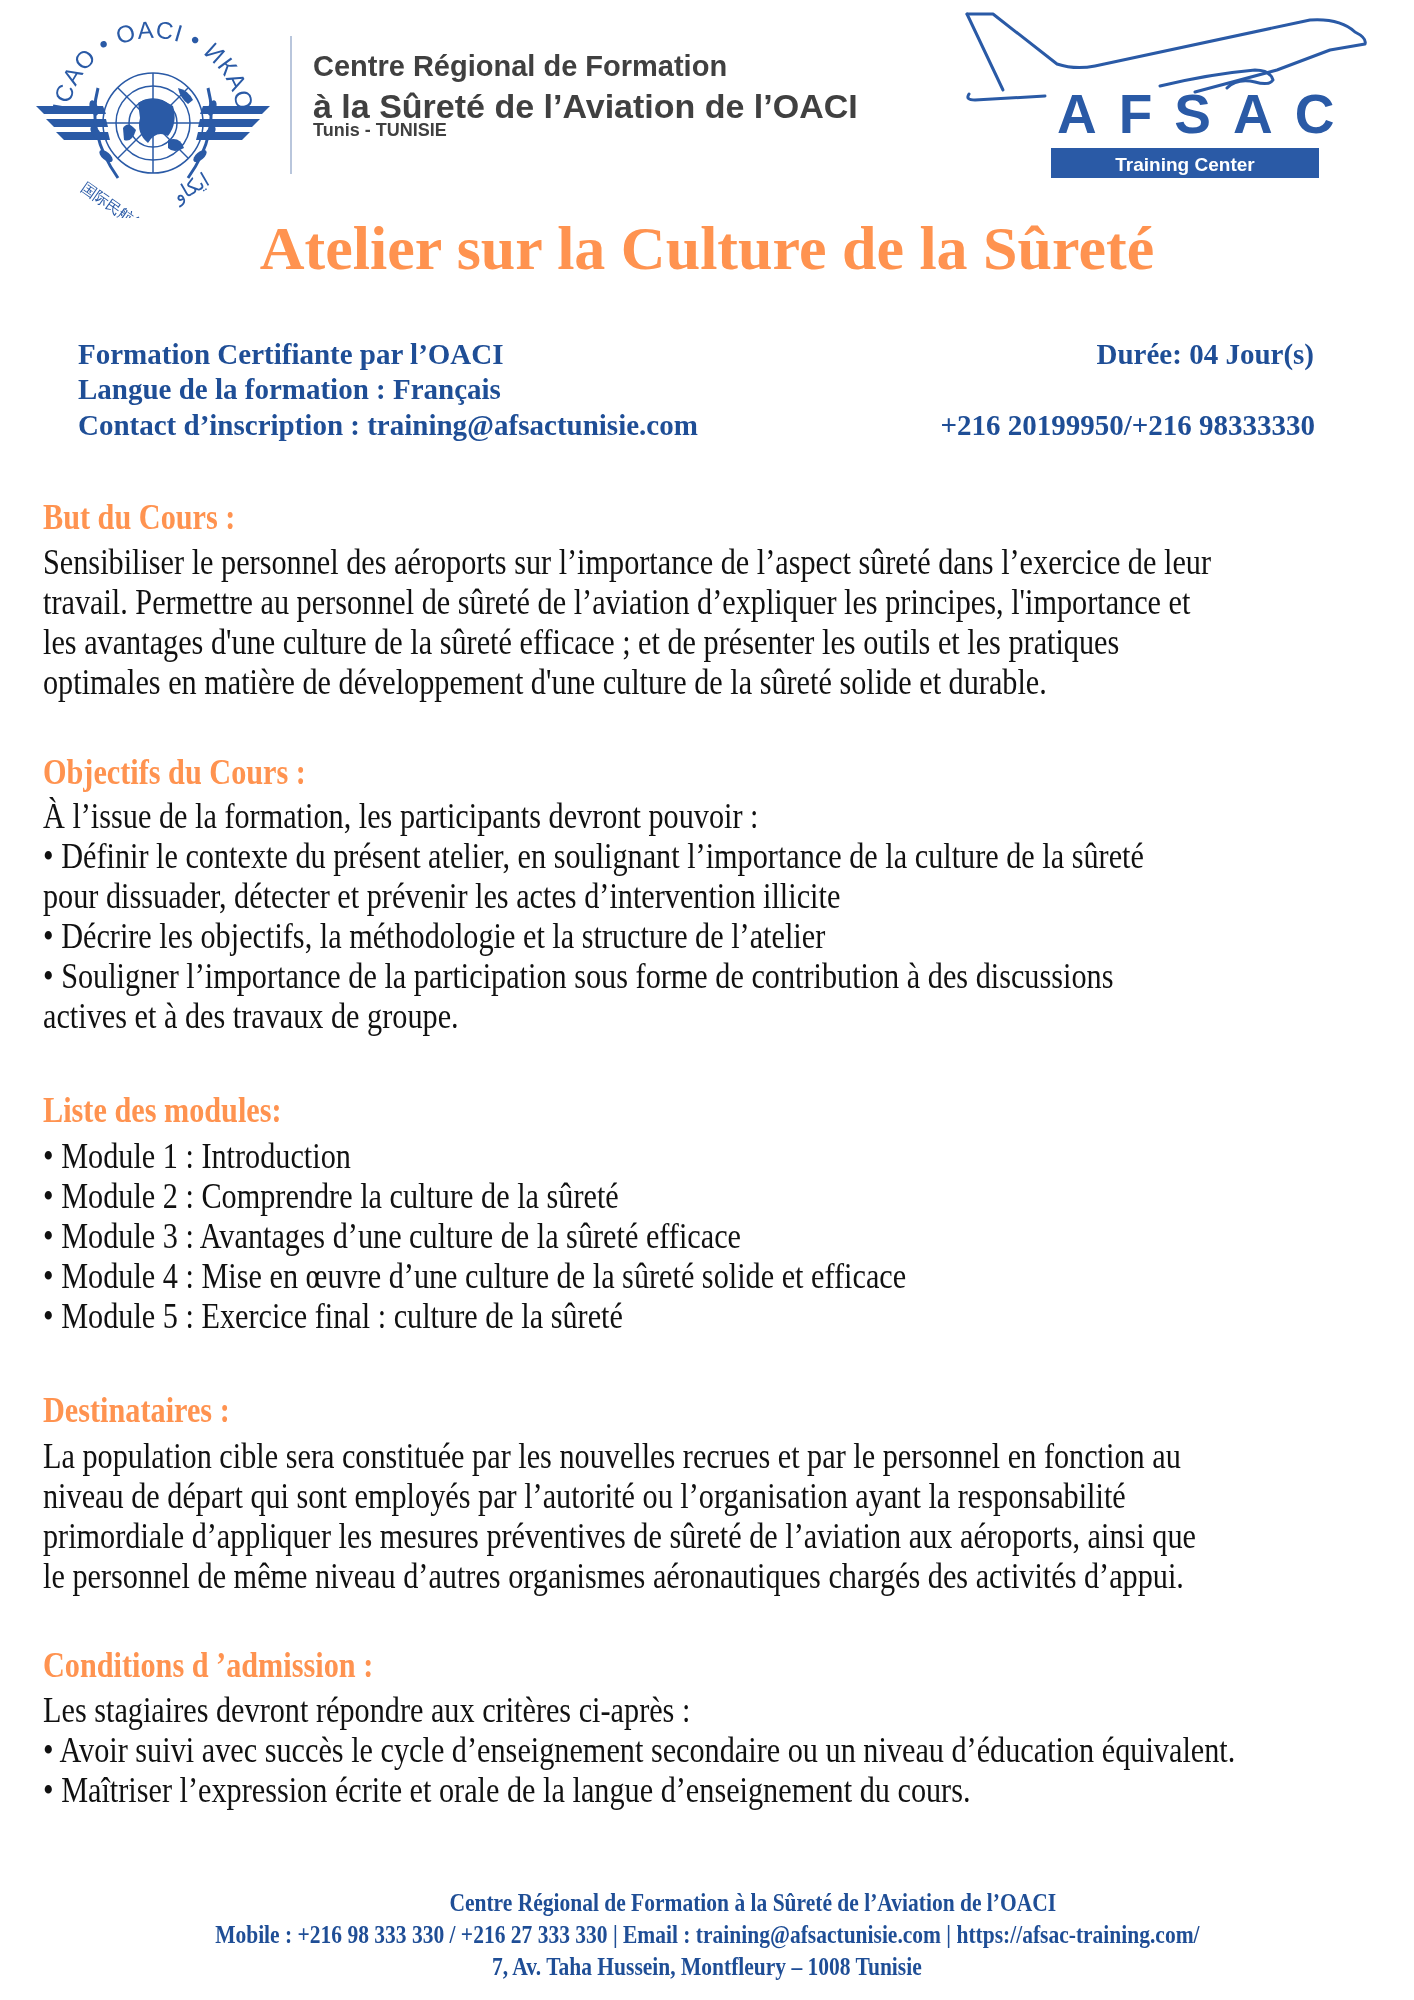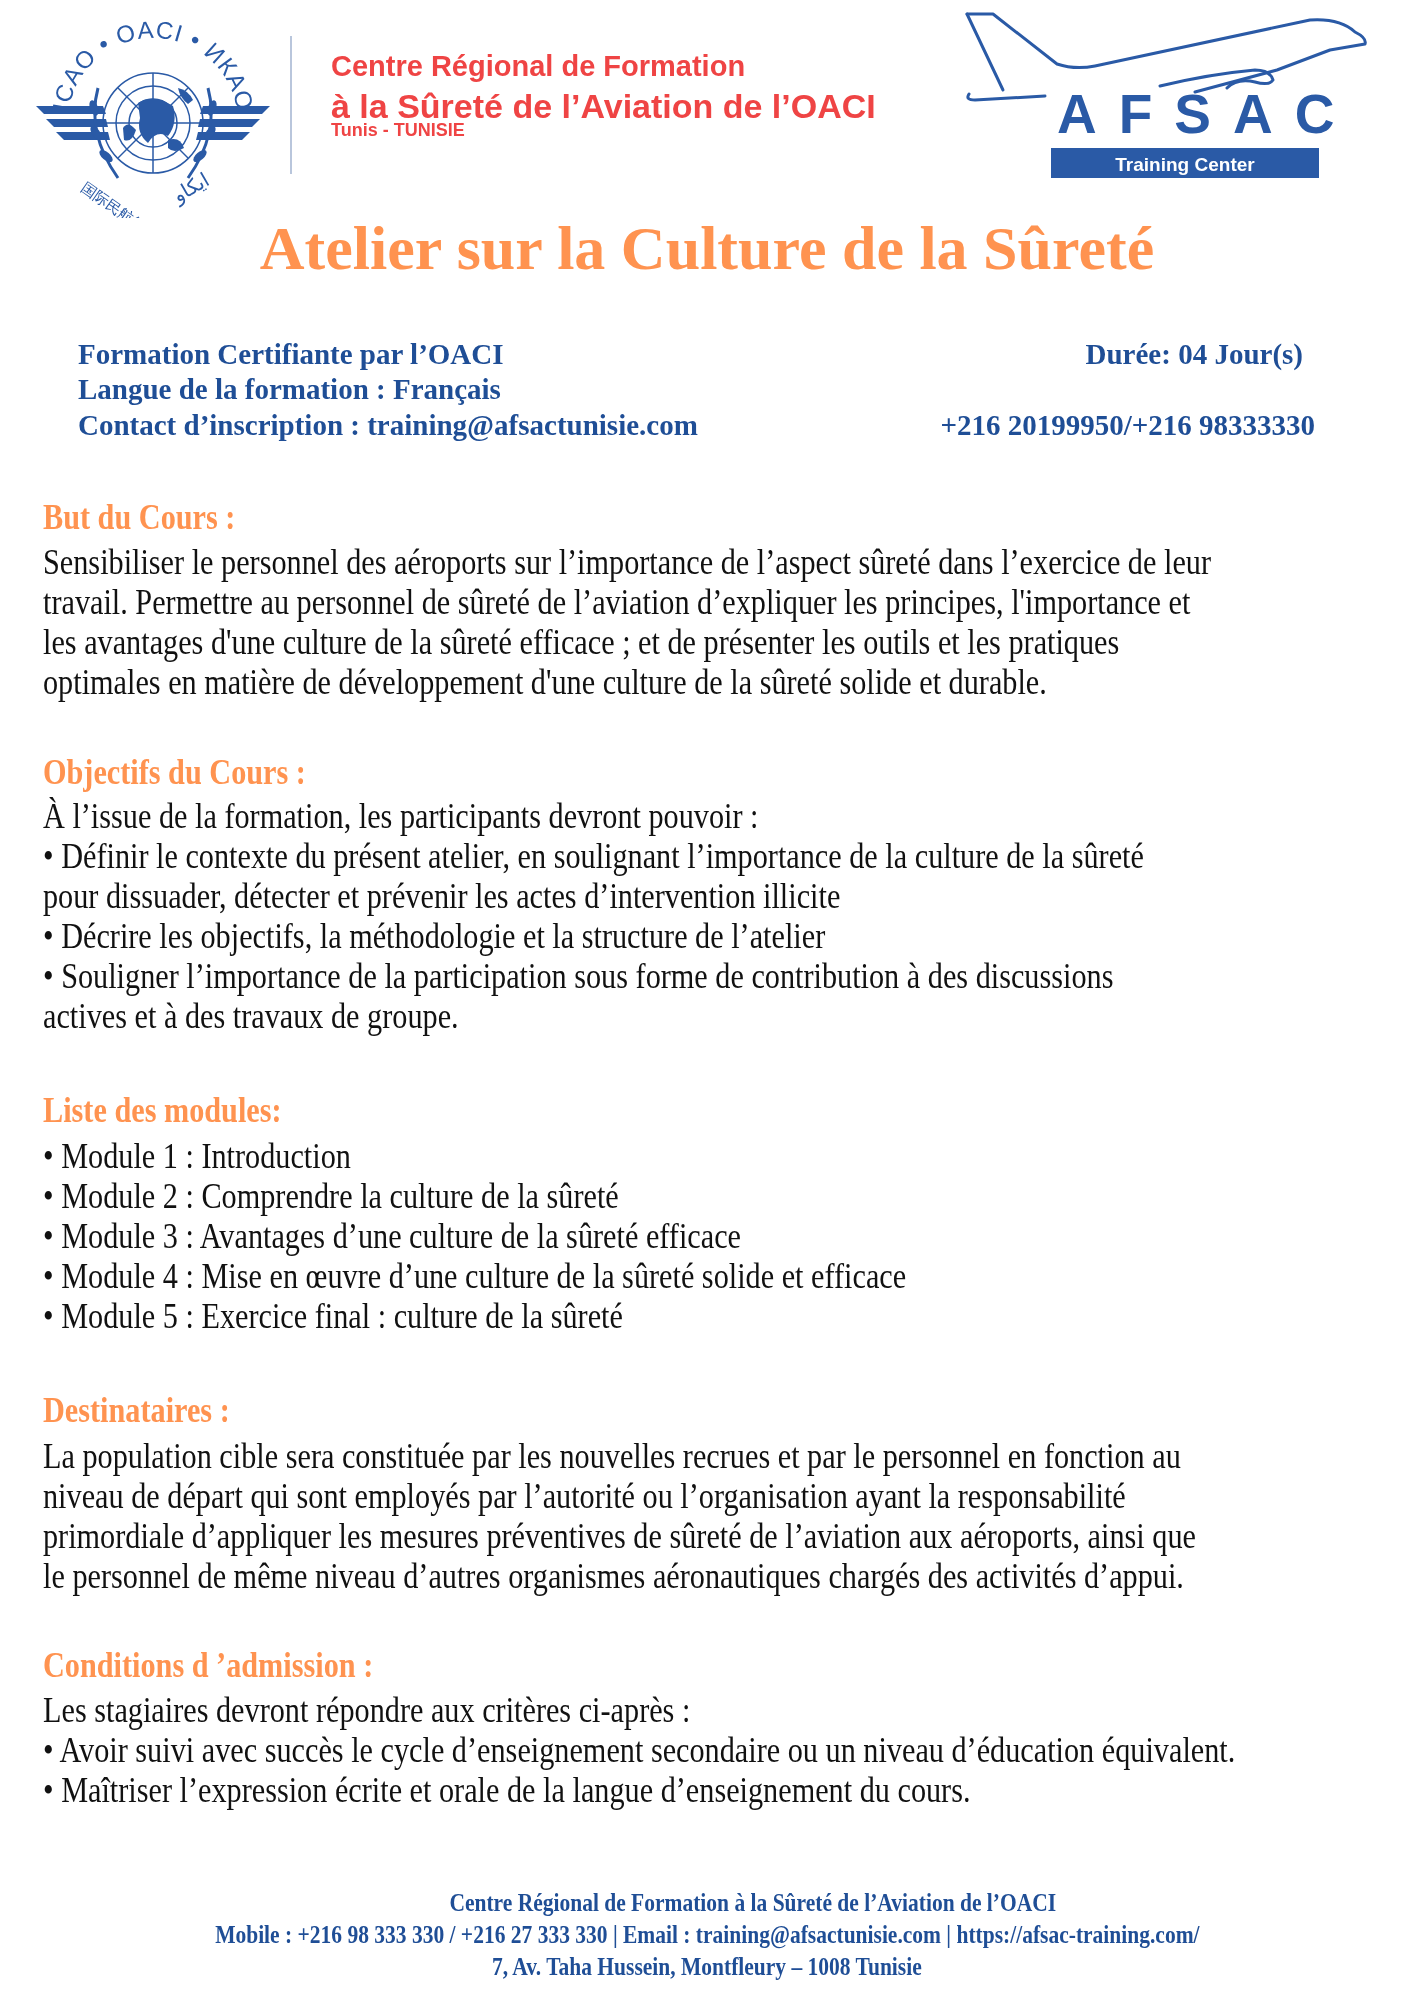--- a/index.html
+++ b/index.html
@@ -1,21 +1,21 @@
 <!DOCTYPE html>
 <html><head>
 <meta charset="utf-8">
 <style>
   html, body { margin: 0; padding: 0; background: #ffffff; }
   body { width: 1414px; height: 2000px; position: relative; overflow: hidden; font-family: "Liberation Serif", serif; }
   .abs { position: absolute; }
   
   #icao-logo { left: 28px; top: 18px; width: 250px; height: 200px; }
   #header-divider { left: 290px; top: 36px; width: 2px; height: 138px; background: #b9c6dc; }
-  .hdr-line { position: absolute; left: 331px; font-family: "Liberation Sans", sans-serif; font-weight: bold; color: #ef4444; white-space: nowrap; }
+  .hdr-line { position: absolute; left: 313px; font-family: "Liberation Sans", sans-serif; font-weight: bold; color: #404040; white-space: nowrap; }
   #hdr-l1 { top: 50px; font-size: 29px; }
   #hdr-l2 { top: 87px; font-size: 34px; }
   #hdr-l3 { top: 120px; font-size: 18px; }
   
   #afsac-logo { left: 965px; top: 8px; width: 420px; height: 170px; }
   
   #page-title { left: 0; width: 1414px; top: 213px; text-align: center; font-size: 62px; font-weight: bold; color: #ff9350; white-space: nowrap; }
   
   .info { position: absolute; font-weight: bold; font-size: 29px; color: #1f4e96; white-space: nowrap; line-height: 34px; }
   
@@ -95,21 +95,21 @@
     </g>
     <text x="92" y="125" font-family="Liberation Sans, sans-serif" font-size="55" font-weight="bold" fill="#2a5aa6" letter-spacing="22">AFSAC</text>
     <rect x="86" y="140" width="268" height="30" fill="#2a5aa6"></rect>
     <text x="220" y="163" text-anchor="middle" font-family="Liberation Sans, sans-serif" font-size="19" font-weight="bold" fill="#ffffff">Training Center</text>
   </svg>
 </div>
 
 <div class="abs" id="page-title">Atelier sur la Culture de la Sûreté</div>
 
 <div class="info" style="left:78px; top:337px;">Formation Certifiante par l’OACI</div>
-<div class="info" style="right:111px; top:337px;">Durée: 04 Jour(s)</div>
+<div class="info" style="right:100px; top:337px;">Durée: 04 Jour(s)</div>
 <div class="info" style="left:78px; top:372px;">Langue de la formation : Français</div>
 <div class="info" style="left:78px; top:408px;">Contact d’inscription : training@afsactunisie.com</div>
 <div class="info" style="right:99px; top:408px;">+216 20199950/+216 98333330</div>
 
 <div class="section-heading" style="top:495px;">
     <div class="cond">But du Cours :</div>
   </div>
 <div class="body-line" style="top:542px;">
     <div class="cond">Sensibiliser le personnel des aéroports sur l’importance de l’aspect sûreté dans l’exercice de leur</div>
   </div>

